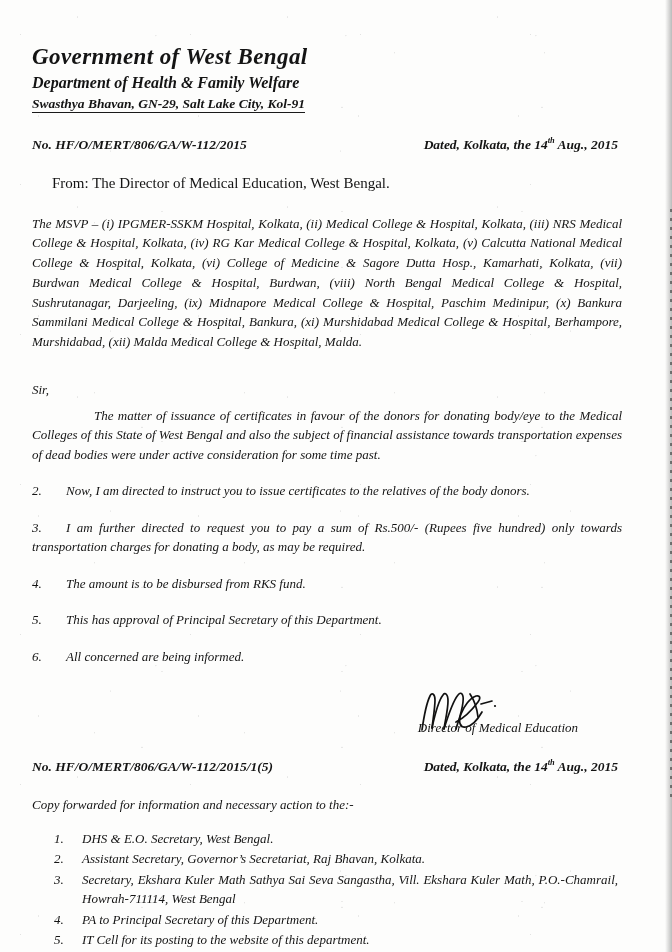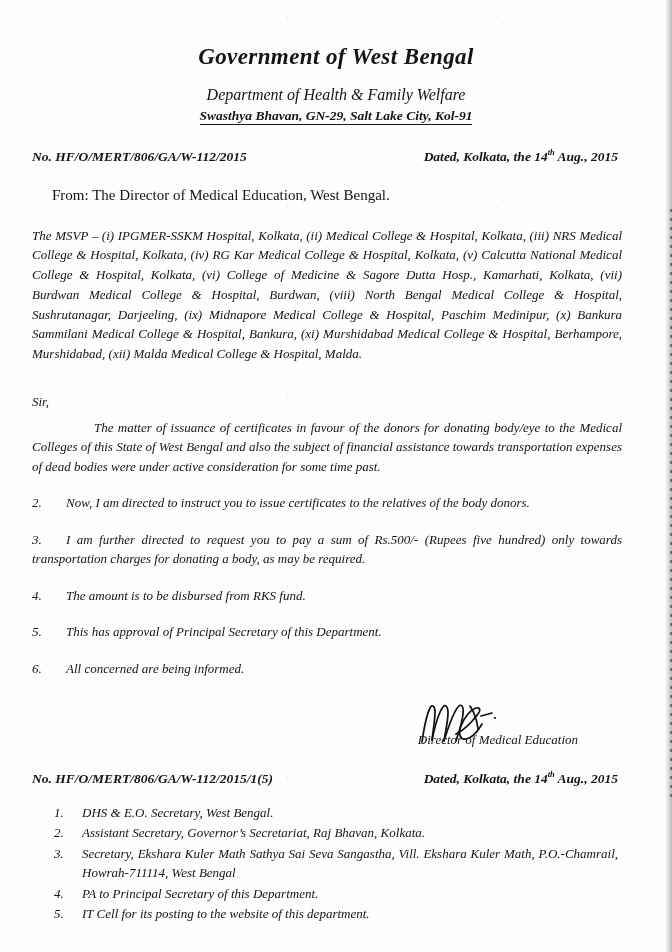--- a/index.html
+++ b/index.html
@@ -56,36 +56,35 @@
   }
 
   .content {
     position: relative;
     z-index: 2;
     padding: 0 32px;
   }
 
   
   .letterhead {
-    text-align: center;
     padding-top: 44px;
   }
   .lh-govt {
     font-size: 23px;
     font-style: italic;
     font-weight: 700;
     letter-spacing: .4px;
     line-height: 1.15;
   }
   .lh-dept {
     font-size: 16px;
     font-style: italic;
-    font-weight: 400;
+    font-weight: 700;
     line-height: 1.35;
-    margin-top: 14px;
+    margin-top: 2px;
   }
   .lh-branch {
     font-size: 15px;
     font-style: italic;
     font-weight: 700;
     line-height: 1.3;
     margin-top: 1px;
   }
   .lh-address {
     font-size: 13.5px;
@@ -299,20 +298,21 @@
           </g>
         </svg>
       </div>
     </div>
 
     <div class="ref-row" id="ref-row-bottom">
       <div class="ref-no">No. HF/O/MERT/806/GA/W-112/2015/1(5)</div>
       <div class="ref-date"><span>Dated, Kolkata, the 14</span><sup>th</sup><span> Aug., 2015</span></div>
     </div>
 
+    <div class="copy-line">Copy forwarded for information and necessary action to the:-</div>
 
     <ul class="dist-list">
       <li>
         <span class="dl-num">1.</span>
         <span class="dl-text">DHS &amp; E.O. Secretary, West Bengal.</span>
       </li>
       <li>
         <span class="dl-num">2.</span>
         <span class="dl-text">Assistant Secretary, Governor’s Secretariat, Raj Bhavan, Kolkata.</span>
       </li>

